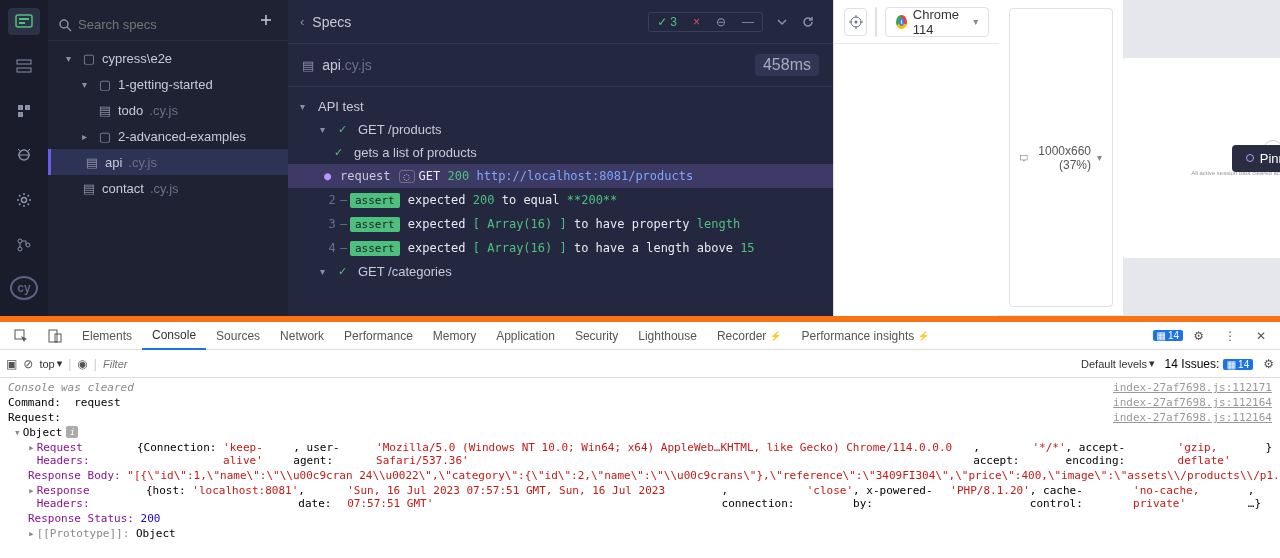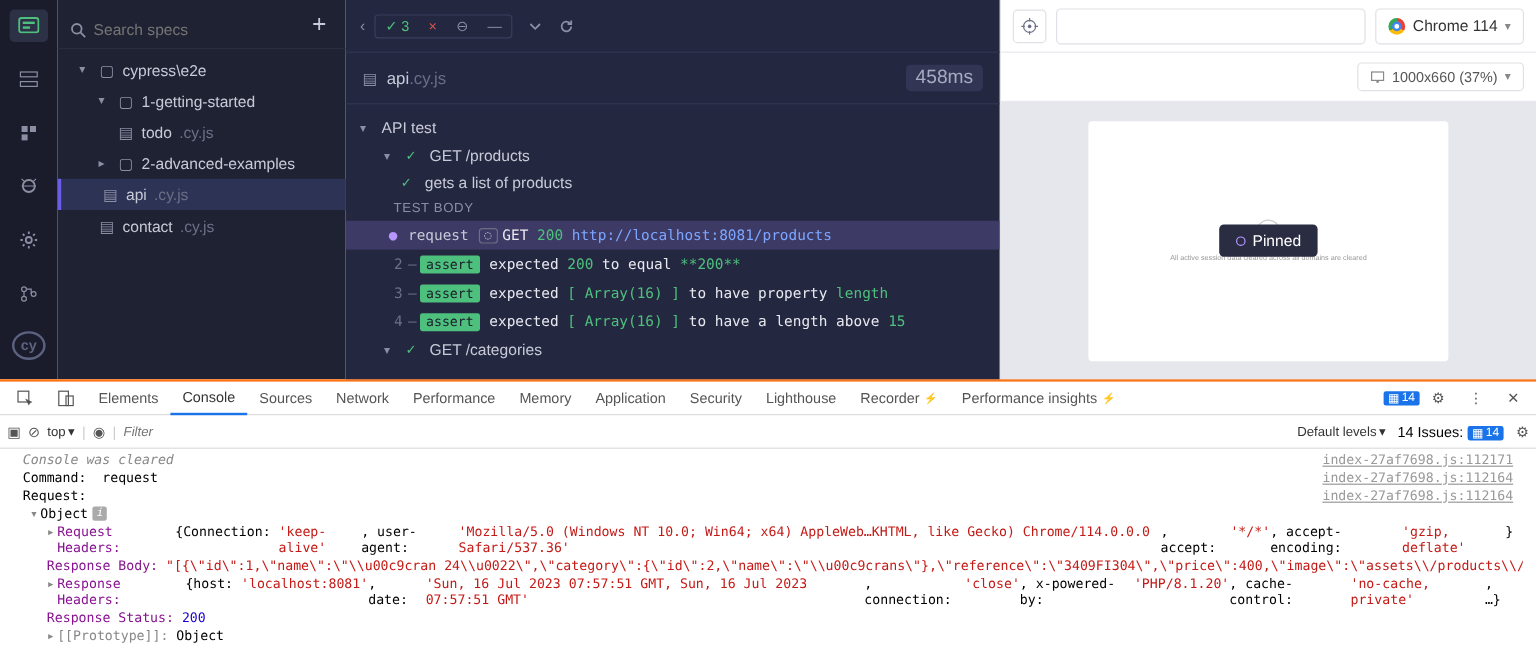--- a/index.html
+++ b/index.html
@@ -49,48 +49,48 @@
 .cmd-line .pin { width:16px; color:#b896ff; }
 .cmd-line .num { width:16px; color:#6b6f86; text-align:center; }
 .cmd-line .bullet { width:10px; color:#6b6f86; }
 .cmd-line .cmd-name { color:#c8cad8; margin-right:8px; }
 .cmd-line .badge { background:#4ec07d; color:#1a1c2c; padding:1px 5px; border-radius:2px; font-size:11px; margin-right:8px; }
 .cmd-line .white { color:#e8e9f0; }
 .cmd-line .blue { color:#7da7ff; }
 .cmd-line .green { color:#4ec07d; }
 .cmd-line .method-badge { border:1px solid #6b6f86; color:#c8cad8; border-radius:3px; padding:0 4px; font-size:10px; margin-right:4px; display:inline-flex; align-items:center; }
 
-.browser-panel { width: 447px; background:#fff; display:flex; flex-direction:column; border-left:1px solid #ddd; }
+.browser-panel { width: 447px; background:#fff; display:flex; flex-direction:row; border-left:1px solid #ddd; }
 .browser-header { display:flex; align-items:center; height:44px; padding:0 10px; gap:8px; border-bottom:1px solid #e8e8ee; }
 .selector-btn { width:28px; height:28px; border:1px solid #e0e0e6; border-radius:4px; display:flex;align-items:center;justify-content:center; color:#6b6f86; cursor:pointer; }
 .url-input { flex:1; height:30px; border:1px solid #e0e0e6; border-radius:4px; }
 .browser-chip { height:30px; border:1px solid #e0e0e6; border-radius:4px; padding:0 10px; display:flex; align-items:center; gap:6px; font-size:13px; color:#333; cursor:pointer; }
 .chrome-dot { width:14px; height:14px; border-radius:50%; background: conic-gradient(#ea4335 0 33%, #fbbc05 33% 66%, #34a853 66% 100%); position:relative; }
 .chrome-dot::after { content:''; position:absolute; inset:3px; background:#fff; border-radius:50%; border:2px solid #4285f4; }
 .viewport-row { display:flex; justify-content:flex-end; padding:8px 10px; border-bottom:1px solid #e8e8ee; }
 .viewport-chip { border:1px solid #e0e0e6; border-radius:4px; padding:4px 10px; font-size:12px; color:#555; display:flex; align-items:center; gap:6px; cursor:pointer;text-align:right; }
 .preview-area { flex:1; background:#e6e6ed; display:flex; align-items:center; justify-content:center; position:relative; }
 .preview-frame { width:300px; height:200px; background:#fff; border-radius:3px; position:relative; display:flex; flex-direction:column; align-items:center; justify-content:center; }
 .preview-frame .cy-mark { width:20px; height:20px; border:1.5px solid #ccc; border-radius:50%; margin-bottom:10px; }
 .preview-frame .tiny-text { font-size:6px; color:#999; }
 .pinned-badge { position:absolute; background:#2a2d42; color:#fff; padding:6px 14px; border-radius:4px; font-size:13px; display:flex; align-items:center; gap:6px; }
 .pinned-badge .dot { width:8px; height:8px; border:1.5px solid #b896ff; border-radius:50%; }
 
 
-.devtools { flex:1; display:flex; flex-direction:column; border-top:2px solid #f97316; background:#fff; font-size:12px; min-height:0; }
+.devtools { flex:1; display:flex; flex-direction:column; border-top:6px solid #f97316; background:#fff; font-size:12px; min-height:0; }
 .dt-tabs { display:flex; align-items:center; height:28px; border-bottom:1px solid #ddd; padding:0 4px; }
 .dt-tabs .dt-tab { padding:6px 10px; color:#555; cursor:pointer; font-size:12px; display:flex; align-items:center; gap:4px; }
 .dt-tabs .dt-tab.active { border-bottom:2px solid #1a73e8; color:#333; }
 .dt-tabs .spacer { flex:1; }
 .dt-badge { background:#1a73e8; color:#fff; border-radius:2px; padding:0 4px; font-size:10px; display:inline-flex; align-items:center; gap:2px; }
 .dt-toolbar { display:flex; align-items:center; height:28px; border-bottom:1px solid #ddd; padding:0 6px; gap:6px; }
 .dt-select { font-size:11px; color:#333; cursor:pointer; display:flex; align-items:center; gap:2px; }
 .dt-filter { flex:0 0 auto; border:none; background:transparent; font-size:11px; outline:none; color:#555; font-style:italic; }
 .dt-right { margin-left:auto; display:flex; align-items:center; gap:10px;text-align:right; }
-.console-body { flex:1; overflow:auto; font-family:Menlo,Consolas,monospace; font-size:11px; padding:2px 11px; min-height:0; }
+.console-body { flex:1; overflow:auto; font-family:Menlo,Consolas,monospace; font-size:11px; padding:2px 0; min-height:0; }
 .con-line { display:flex; padding:1px 8px; align-items:flex-start; }
 .con-line .src { margin-left:auto; color:#999; text-decoration:underline; white-space:nowrap; padding-left:20px; }
 .con-indent { padding-left: 14px; }
 .con-indent2 { padding-left: 28px; }
 .k-gray { color:#888; font-style:italic; }
 .k-blue { color:#881391; }
 .k-num { color:#1c00cf; }
 .k-str { color:#c41a16; }
 .tri { color:#888; margin-right:2px; }
 .info-i { display:inline-block; width:12px; height:12px; background:#aaa; color:#fff; border-radius:2px; text-align:center; line-height:12px; font-size:9px; font-style:italic; margin-left:4px; }
@@ -190,20 +190,21 @@
         <span class="file-ico">▤</span>
         <span>contact</span>
           <span class="dim">.cy.js</span>
       </div>
     </div>
   </div>
 
   <div class="runner-panel">
     <div class="runner-header">
       <span style="color:#8b8fa3;margin-right:8px;">‹</span>
+      <div class="title">Specs</div>
       <div class="stats-box">
         <span class="stat pass">
             <span>✓</span>
             <span>3</span>
           </span>
         <span class="stat fail">
             <span>×</span>
           </span>
         <span class="stat" style="color:#8b8fa3;">⊖</span>
         <span class="stat" style="color:#8b8fa3;">—</span>
@@ -233,21 +234,20 @@
         <span class="indent1"></span>
           <span class="caret">▾</span>
         <span class="check">✓</span>
         <span>GET /products</span>
       </div>
       <div class="test-line">
         <span class="indent2"></span>
         <span class="check">✓</span>
         <span>gets a list of products</span>
       </div>
-      <div class="test-line test-body-label">TEST BODY</div>
       <div class="cmd-line selected">
         <span class="pin">●</span>
         <span class="cmd-name">request</span>
         <span class="method-badge">◌</span>
         <span class="white">GET</span>&nbsp;
         <span class="green">200</span>&nbsp;
         <span class="blue">http://localhost:8081/products</span>
       </div>
       <div class="cmd-line">
         <span class="num">2</span>

